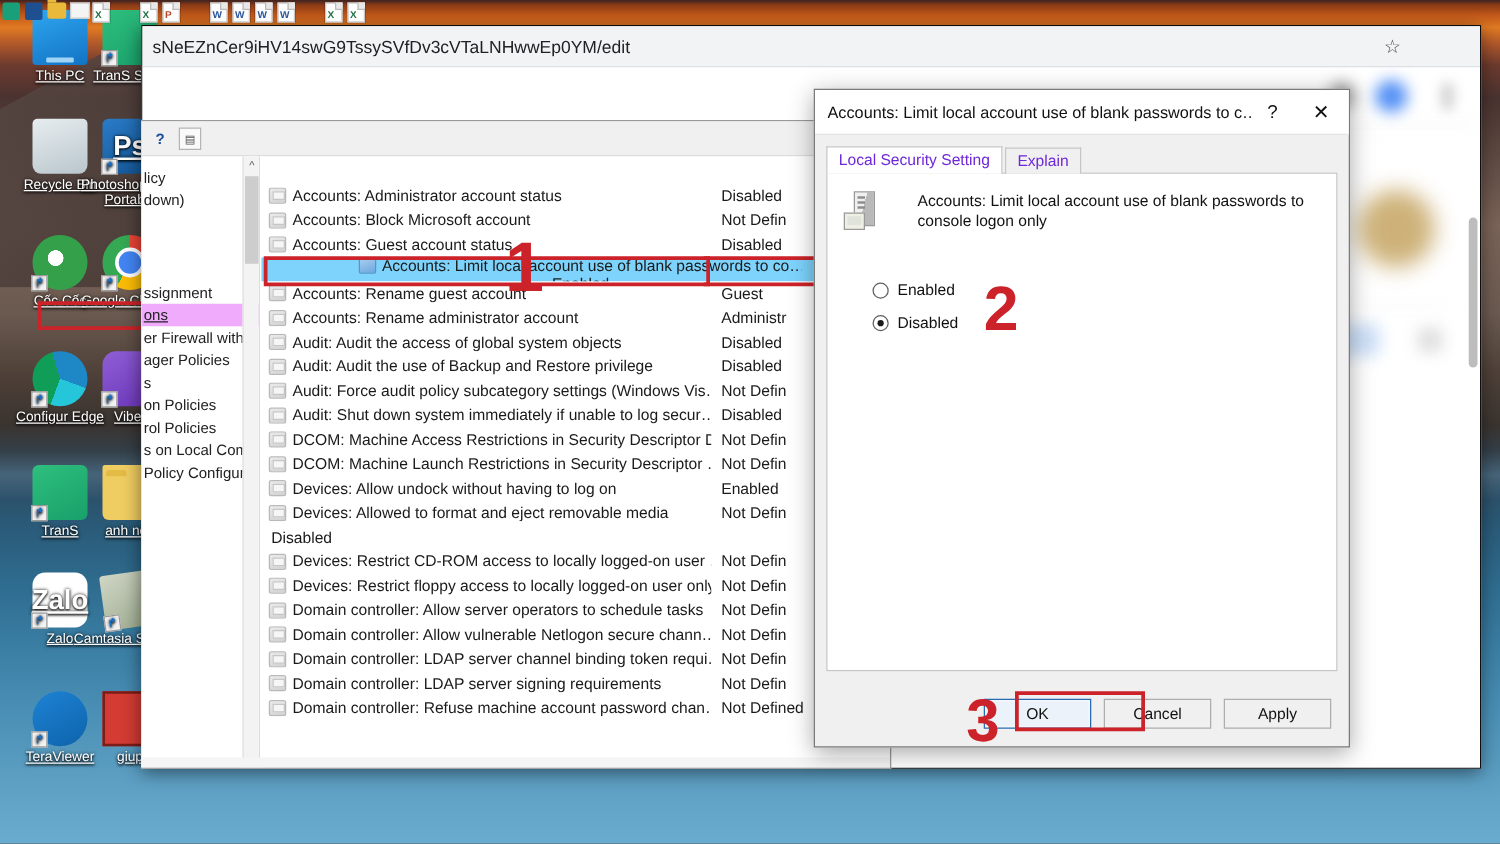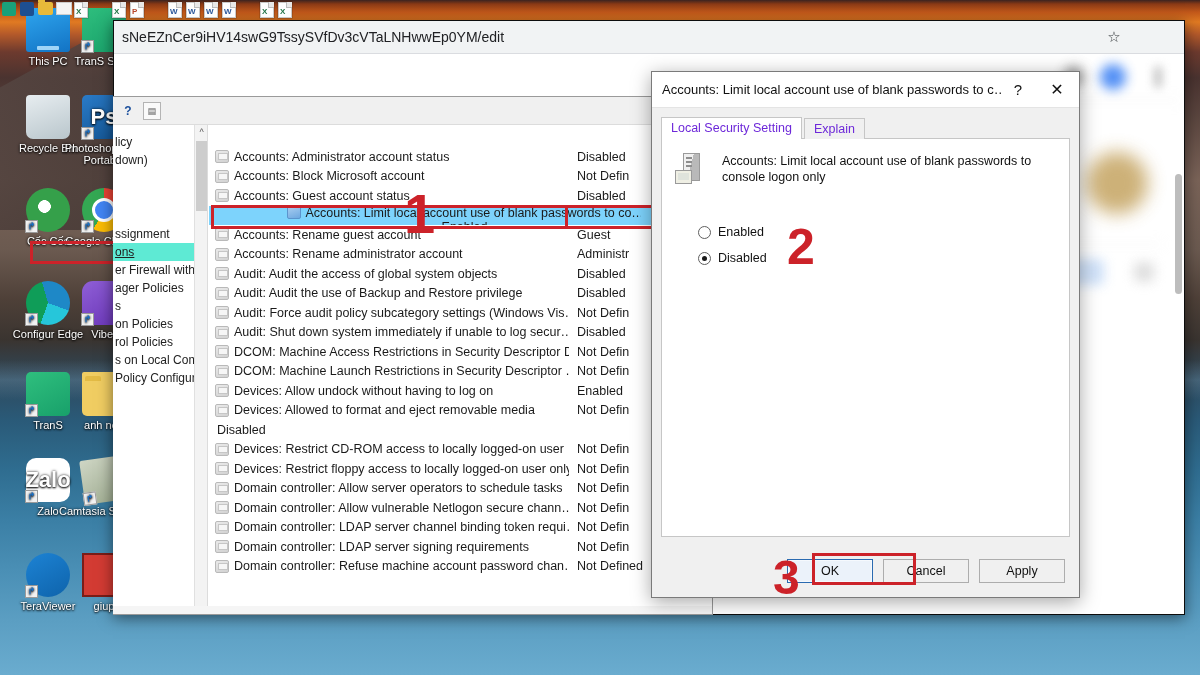--- a/index.html
+++ b/index.html
@@ -64,20 +64,21 @@
   .tb-folder:before { content:""; position:absolute; left:0; top:-3px; width:7px; height:3px; background:#e8b93a; border-radius:1px 1px 0 0;}
   .tb-white { width:16px; height:13px; background:#f4f4f4; border:1px solid #ccc; }
   .tb-teal { width:14px; height:14px; background:#19a07a; border-radius:2px; }
   .tb-blue { width:14px; height:14px; background:#1d4f91; border-radius:2px; }
 
   
   .dicon {
     position:absolute; width:92px; text-align:center; z-index:5;
     color:#fff; font-size:11px; line-height:12px;
     text-shadow:0 1px 2px rgba(0,0,0,.95), 0 0 3px rgba(0,0,0,.8);
+    text-decoration:underline;
   }
   .dicon .glyph {
     width:44px; height:44px; margin:0 auto 3px; position:relative;
     display:flex; align-items:center; justify-content:center;
     font-size:22px; font-weight:bold; color:#fff;
   }
   .dicon .shortcut {
     position:absolute; left:-1px; bottom:-1px; width:13px; height:13px;
     background:#f2f2f2; border:1px solid #9b9b9b;
     display:flex; align-items:center; justify-content:center;
@@ -150,21 +151,21 @@
   .tb-btn.box { border:1px solid #b4b4b4; background:#fafafa; color:#555; font-weight:normal; font-size:9px;}
 
   #mmc-panes { position:absolute; left:0; top:28px; right:0; bottom:0; display:flex; }
 
   
   #tree-pane {
     width:95px; background:#fff; border-right:1px solid #dcdcdc;
     font-size:12px; color:#222; padding-top:8px; overflow:hidden; position:relative;
   }
   .tree-item { white-space:nowrap; padding:1px 0 1px 2px; line-height:16px; }
-  .tree-item.sel { background:#5eead4;text-decoration:underline; }
+  .tree-item.sel { background:#f0abfc;text-decoration:underline; }
   #tree-scroll { position:absolute; right:0; top:0; width:13px; height:100%; background:#f3f3f3; border-left:1px solid #e0e0e0;}
   #tree-scroll .arrow { width:13px; height:14px; display:flex; align-items:center; justify-content:center; font-size:9px; color:#555;}
   #tree-scroll .thumb { position:absolute; left:1px; top:16px; width:11px; height:70px; background:#cdcdcd;}
 
   
   #list-pane { flex:1; background:#fff; position:relative; overflow:hidden; border-left:1px solid #fff;}
   #list-header {
     display:flex; height:22px; background:#fff; border-bottom:1px solid #e3e3e3;
     font-size:12.5px; color:#1a1a1a; align-items:center;
   }
@@ -209,21 +210,21 @@
 
   #dlg-body { position:absolute; left:0; top:36px; right:0; bottom:52px; padding:9px 9px 0 9px; }
   #tabstrip { display:flex; align-items:flex-end; height:22px; position:relative; z-index:3; }
   .tab { font-size:12.5px; padding:3px 9px 3px; color:#6d28d9; background:#f0f0f0;
     border:1px solid #c6c6c6; border-bottom:none; margin-right:2px; }
   .tab.active { background:#fff; border-color:#c6c6c6; padding-bottom:4px; }
   #tabpanel {
     position:absolute; left:9px; right:9px; top:30px; bottom:8px;
     background:#fff; border:1px solid #c6c6c6;
   }
-  #policy-head { display:flex; gap:12px; padding:14px 16px 0 12px; }
+  #policy-head { display:flex; gap:24px; padding:14px 16px 0 12px; }
   #server-icon { width:36px; height:36px; flex:0 0 auto; position:relative; }
   #server-icon .tower { position:absolute; left:9px; top:0; width:17px; height:28px;
     background:linear-gradient(105deg,#f0f0f0 0 45%, #b9b9b9 45% 100%); border:1px solid #9a9a9a;}
   #server-icon .tower:after{content:"";position:absolute;left:2px;top:3px;width:6px;height:2px;background:#8e8e8e;box-shadow:0 4px 0 #8e8e8e,0 8px 0 #8e8e8e;}
   #server-icon .mon { position:absolute; left:1px; top:17px; width:17px; height:14px;
     background:#efefe4; border:1px solid #9a9a9a; }
   #server-icon .mon:after{content:"";position:absolute;left:2px;top:2px;right:2px;height:7px;background:#dfe3dc;}
   #policy-name { font-size:12.5px; color:#111; line-height:16px; }
 
   #radio-area { padding:32px 0 0 36px; }

